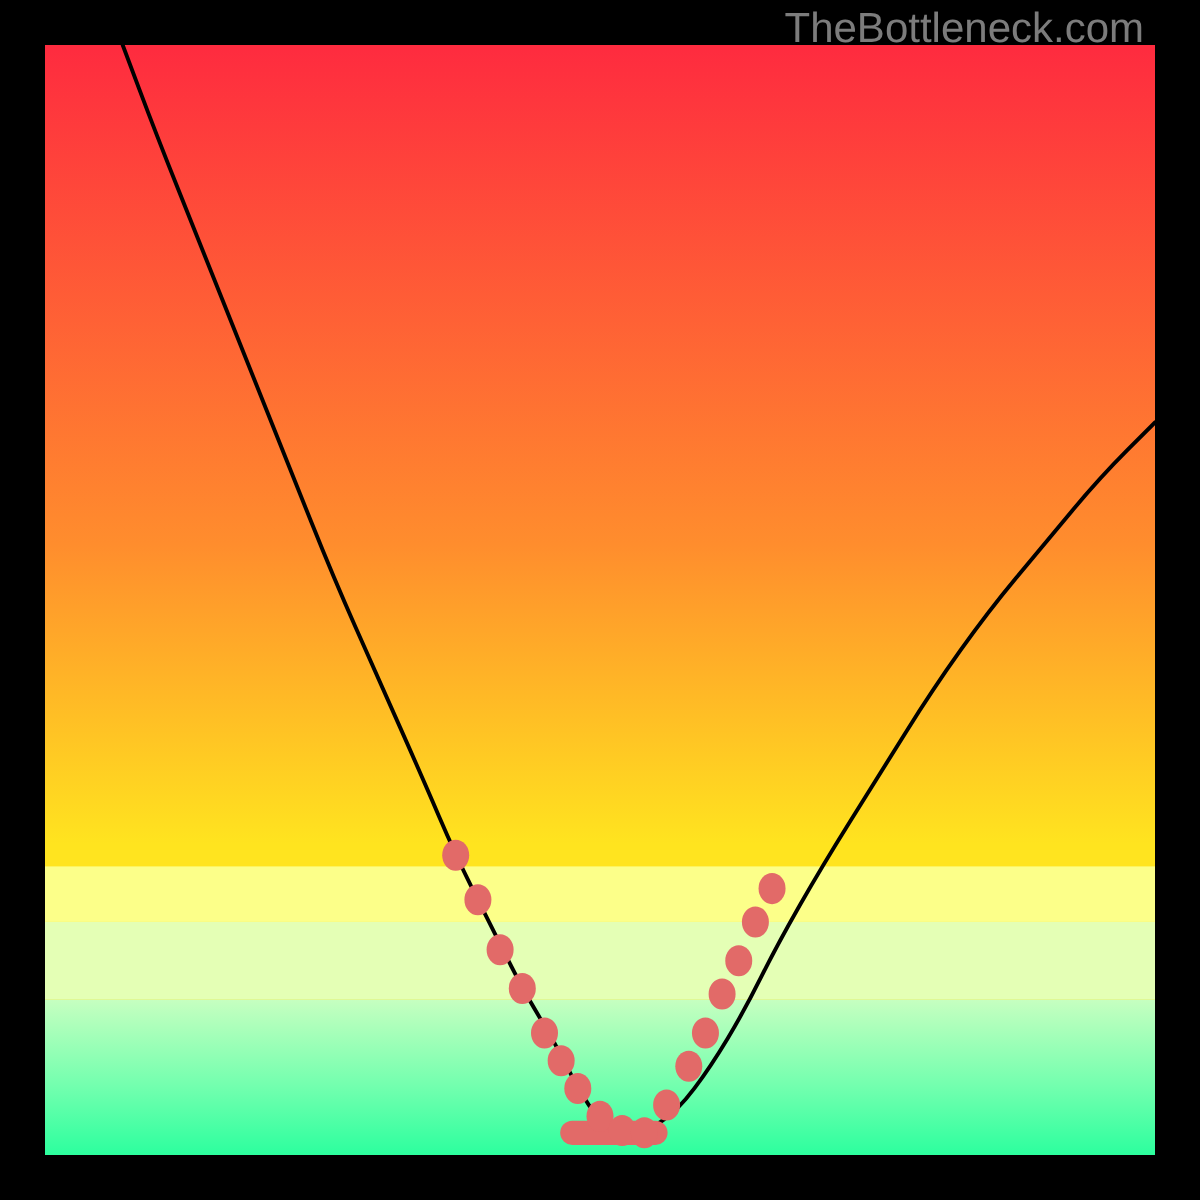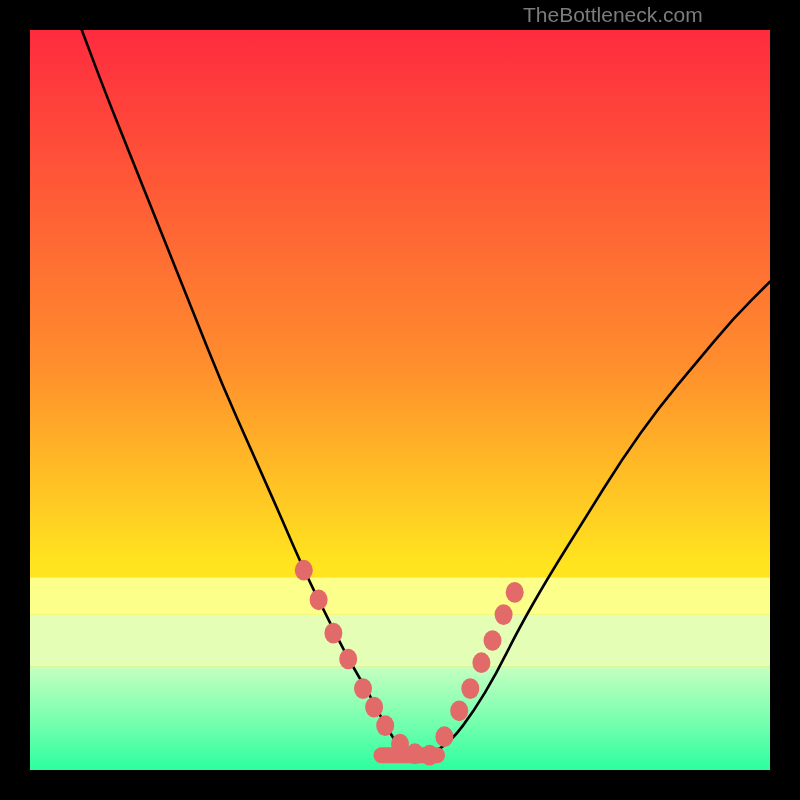--- a/index.html
+++ b/index.html
@@ -16,21 +16,21 @@
     background: #000000;
     box-sizing: border-box;
   }
   #plot {
     position: absolute;
     display: block;
   }
   #watermark {
     position: absolute;
     color: #7c7c7c;
-    font-size: 21px;
+    font-size: 28px;
     letter-spacing: 0px;
     font-weight: 500;
   }
 </style>
 </head>
 <body>
 
 <div id="frame" style="left: 0px; top: 0px; width: 800px; height: 800px;"></div>
 <svg id="plot" width="740" height="740" viewBox="0 0 740 740" style="left: 30px; top: 30px;">
     <defs>

